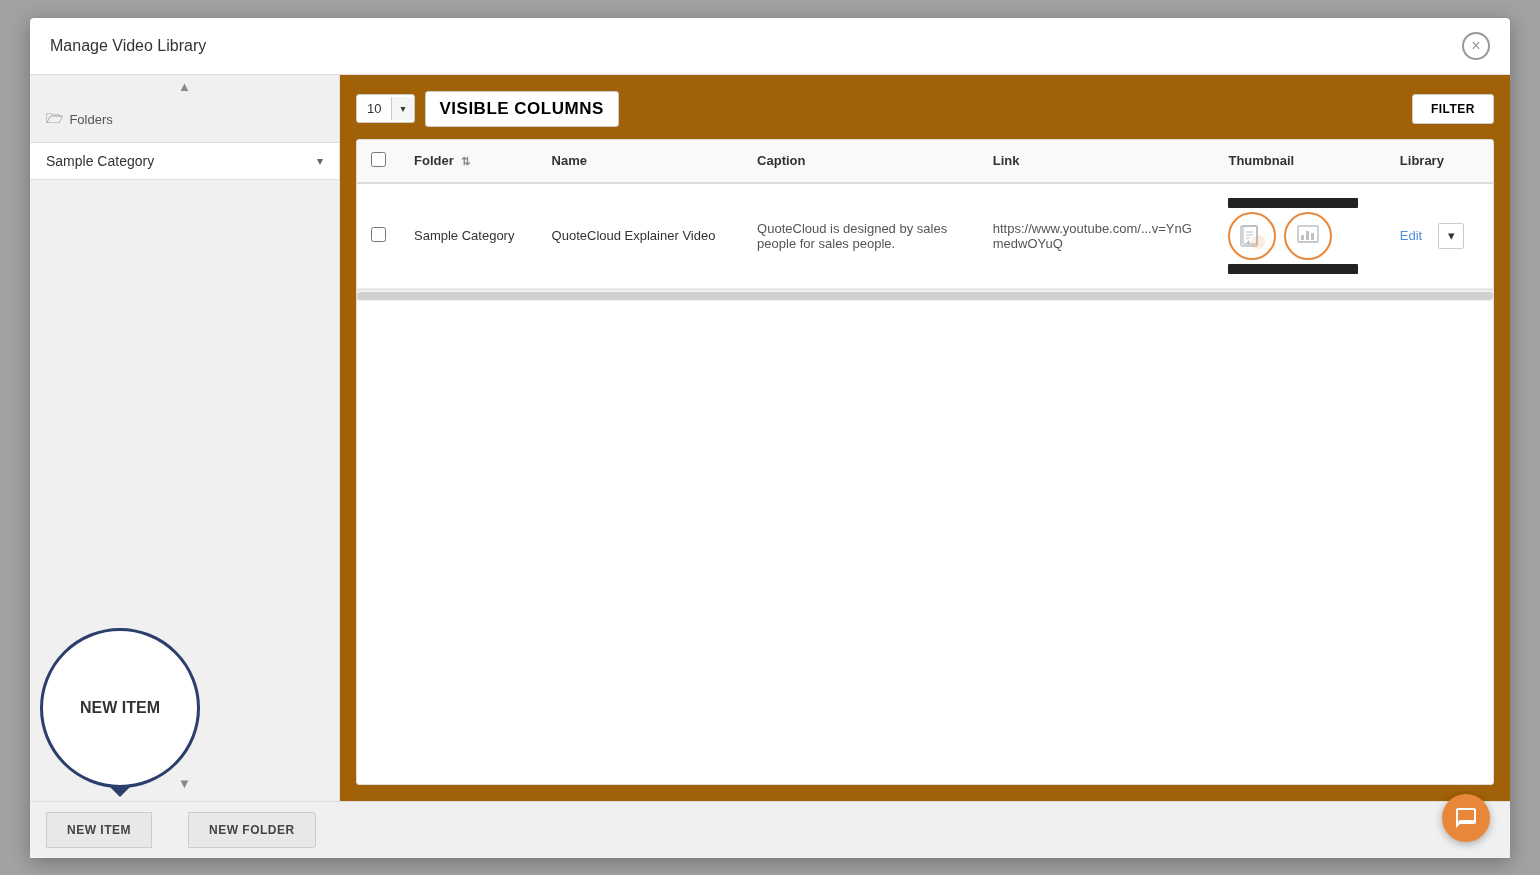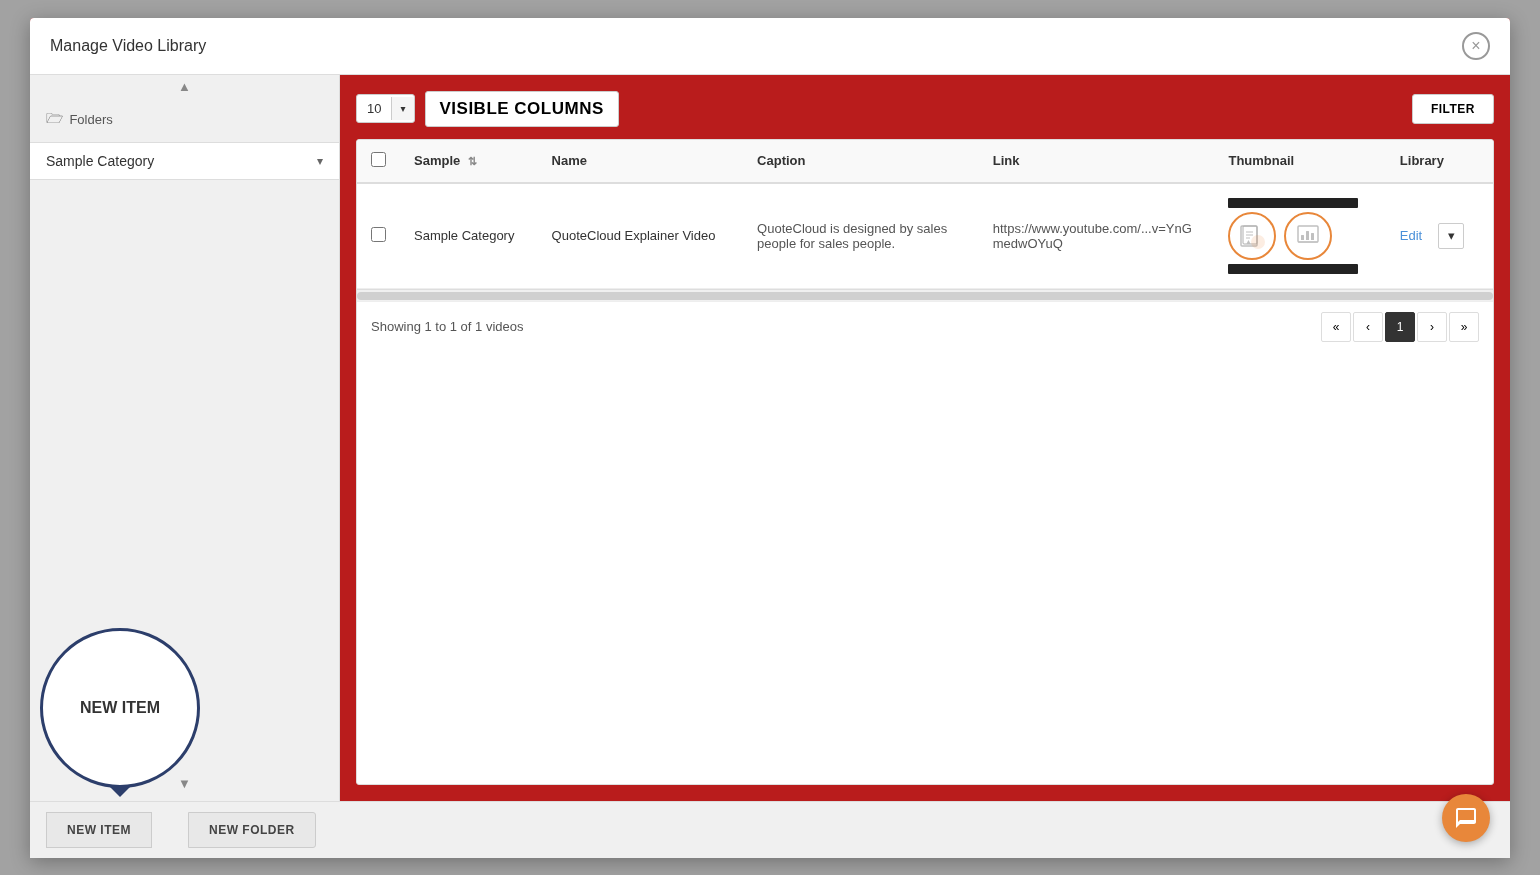--- a/index.html
+++ b/index.html
@@ -20,21 +20,21 @@
       height: 875px;
       background: rgba(0,0,0,0.3);
       display: flex;
       align-items: center;
       justify-content: center;
       position: relative;
     }
     .modal {
       width: 1480px;
       height: 840px;
-      background: #b91c1c;
+      background: #a16207;
       border-radius: 4px;
       box-shadow: 0 4px 20px rgba(0,0,0,0.3);
       display: flex;
       flex-direction: column;
       position: relative;
     }
     .modal-header {
       display: flex;
       align-items: center;
       justify-content: space-between;
@@ -487,21 +487,21 @@
         </div>
 
         <div class="table-container">
           <table>
             <thead>
               <tr>
                 <th class="checkbox-col">
                   <input type="checkbox" style="">
                 </th>
                 <th class="sortable">
-                  <span>Sample</span>
+                  <span>Folder</span>
                   <span class="sort-icon">⇅</span>
                 </th>
                 <th>
                   <span>Name</span>
                 </th>
                 <th>
                   <span>Caption</span>
                 </th>
                 <th>
                   <span>Link</span>
@@ -562,30 +562,20 @@
                   </div>
                 </td>
               </tr>
             </tbody>
           </table>
 
           <div class="horizontal-scrollbar-container">
             <div class="horizontal-scrollbar"></div>
           </div>
 
-          <div class="pagination-bar">
-            <span class="pagination-info">Showing 1 to 1 of 1 videos</span>
-            <div class="pagination-controls">
-              <button class="page-btn">«</button>
-              <button class="page-btn">‹</button>
-              <button class="page-btn active">1</button>
-              <button class="page-btn">›</button>
-              <button class="page-btn">»</button>
-            </div>
-          </div>
         </div>
       </div>
     </div>
 
     <div class="bottom-action-bar">
 
       <div class="new-item-tooltip">
         <span class="new-item-tooltip-text">NEW ITEM</span>
         <div class="new-item-tooltip-arrow"></div>
       </div>

